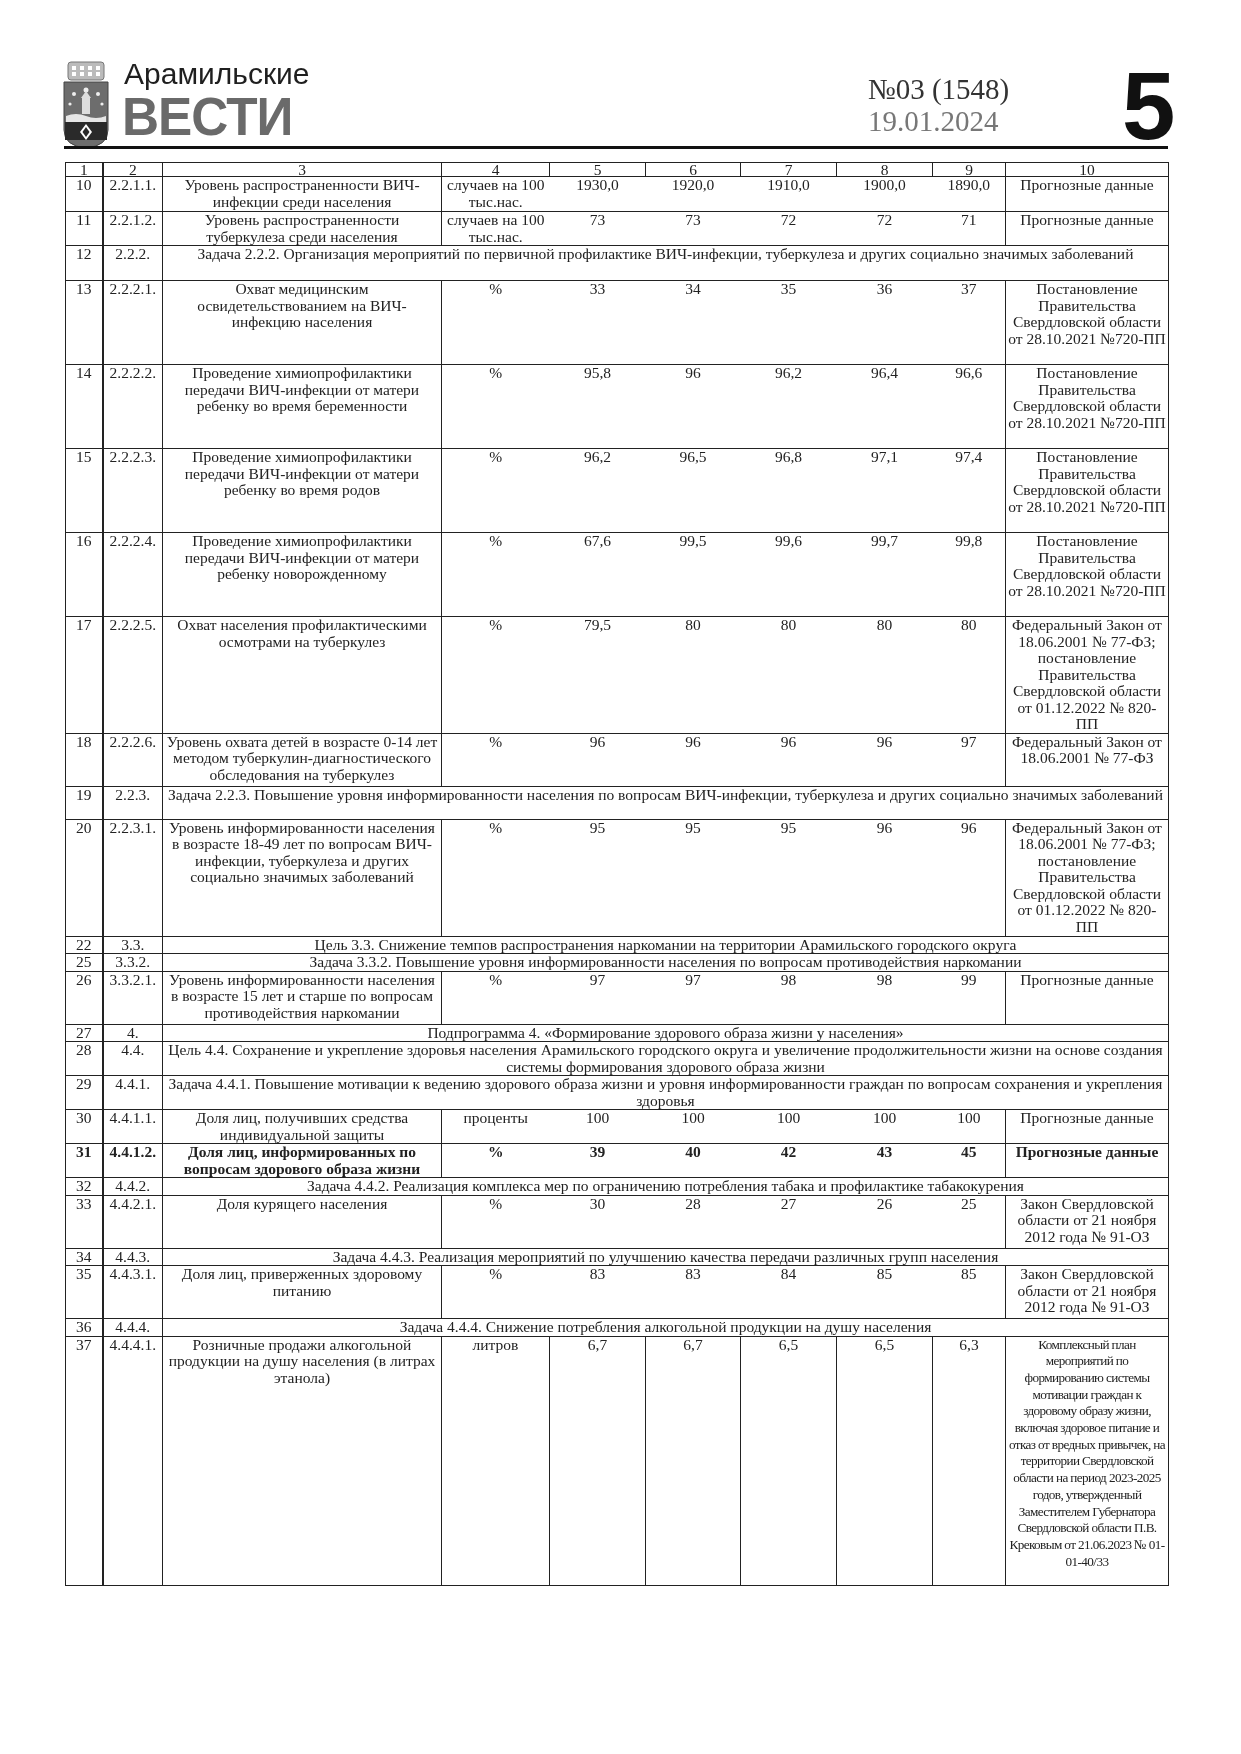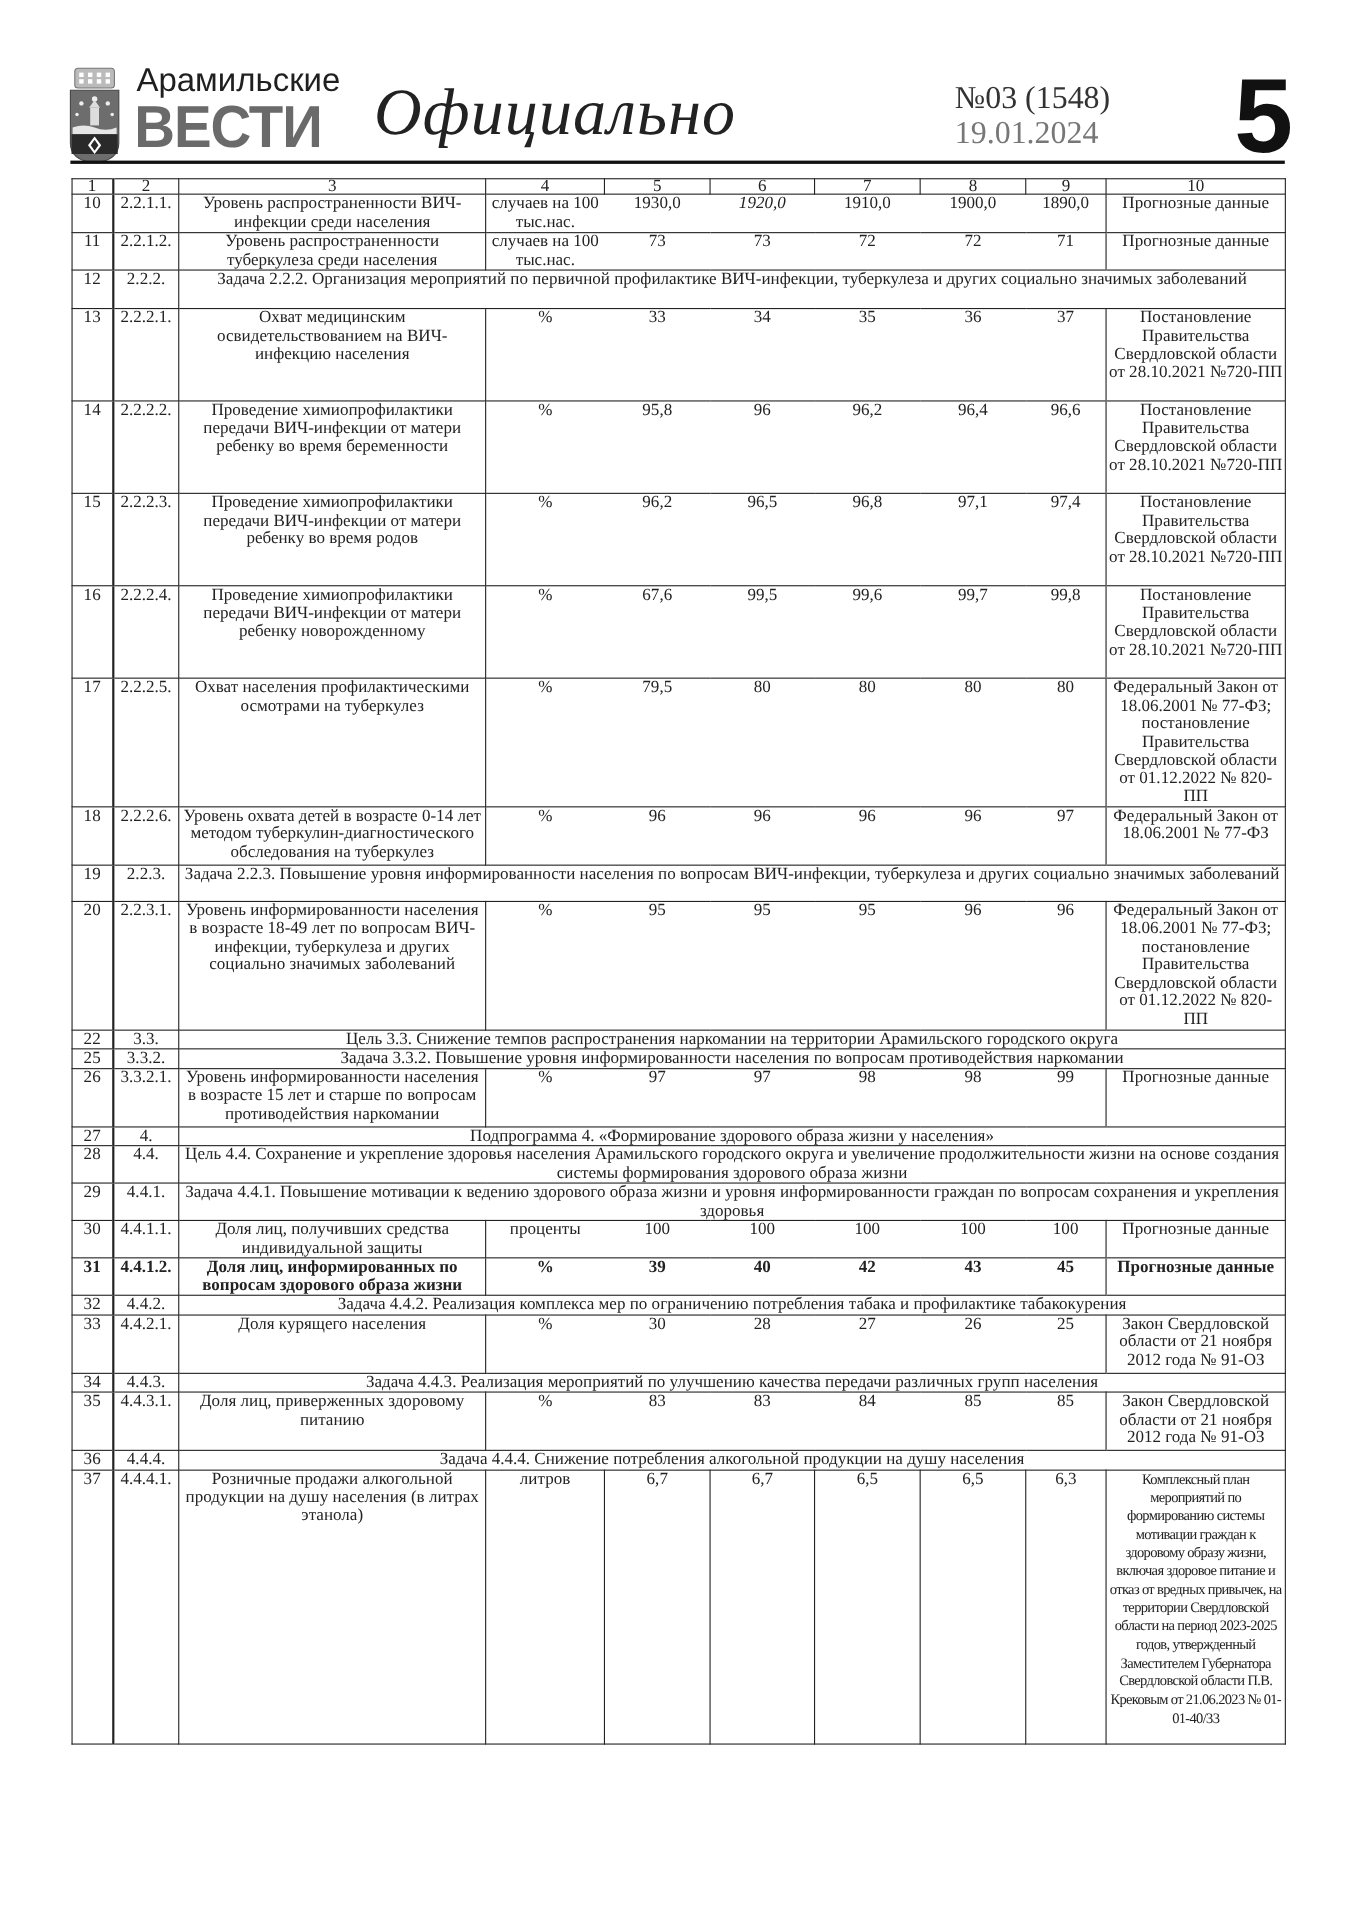--- a/index.html
+++ b/index.html
@@ -45,21 +45,20 @@
       <circle cx="40" cy="44" r="1.6" fill="#eee"></circle>
     <rect x="20" y="38" width="8" height="16" fill="#ddd"></rect>
       <polygon points="19,38 24,31 29,38" fill="#ddd"></polygon>
     <path d="M4 56 Q14 52 24 56 T44 56 V62 H4 Z" fill="#e6e6e6"></path>
     <rect x="3" y="62" width="42" height="18" fill="#2a2a2a"></rect>
     <polygon points="24,64 30,72 24,80 18,72" fill="#fff"></polygon>
       <polygon points="24,67 27.5,72 24,77 20.5,72" fill="#2a2a2a"></polygon>
   </svg>
   <div class="logo-text-top">Арамильские</div>
   <div class="logo-text-main">ВЕСТИ</div>
-  <div class="section-title">Официально</div>
   <div class="issue-no">№03 (1548)</div>
   <div class="issue-date">19.01.2024</div>
   <div class="page-no">5</div>
   <div class="rule"></div>
 </div>
 
 <table class="tbl">
   <colgroup>
     <col style="width:37px">
       <col style="width:60px">
@@ -84,21 +83,21 @@
       <td>8</td>
       <td>9</td>
       <td>10</td>
     </tr>
   <tr style="height: 35px;">
         <td>10</td>
         <td class="c2">2.2.1.1.</td>
         <td class="c3l">Уровень распространенности ВИЧ-инфекции среди населения</td>
         <td class="c4" style="border-right: none;">случаев на 100 тыс.нас.</td>
         <td class="cv" style="border-left: none; border-right: none;">1930,0</td>
-        <td class="cv" style="border-left: none; border-right: none; font-style: italic;">1920,0</td>
+        <td class="cv" style="border-left: none; border-right: none;">1920,0</td>
         <td class="cv" style="border-left: none; border-right: none;">1910,0</td>
         <td class="cv" style="border-left: none; border-right: none;">1900,0</td>
         <td class="cv" style="border-left: none; border-right: none;">1890,0</td>
         <td class="note" style="border-left: 1px solid rgb(34, 34, 34);">Прогнозные данные</td>
       </tr>
       <tr style="height: 34px;">
         <td>11</td>
         <td class="c2">2.2.1.2.</td>
         <td class="c3l">Уровень распространенности туберкулеза среди населения</td>
         <td class="c4" style="border-right: none;">случаев на 100 тыс.нас.</td>

